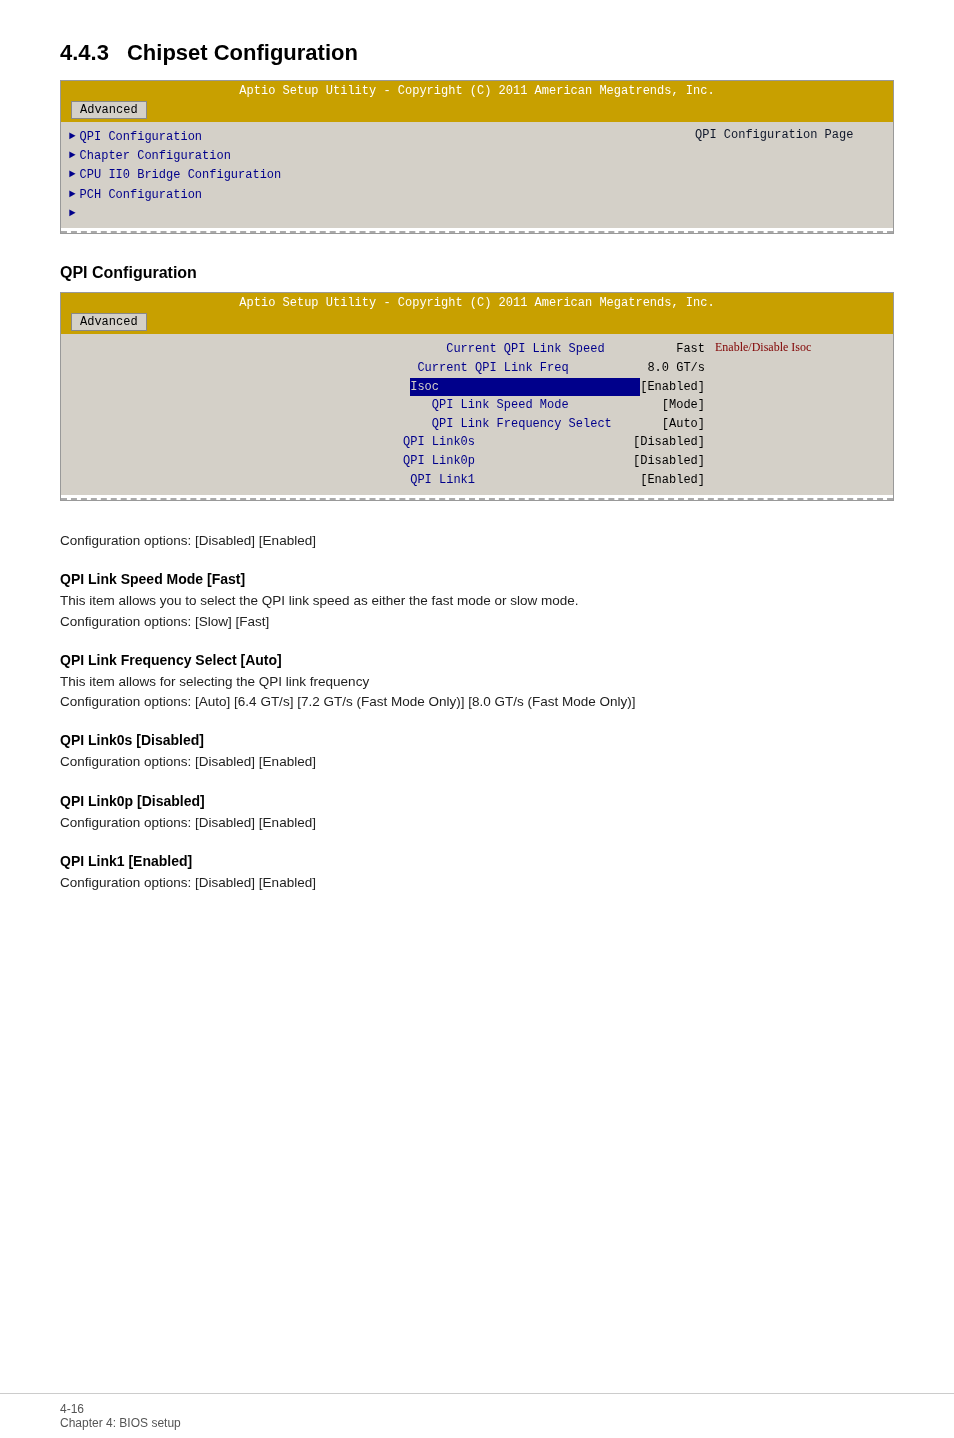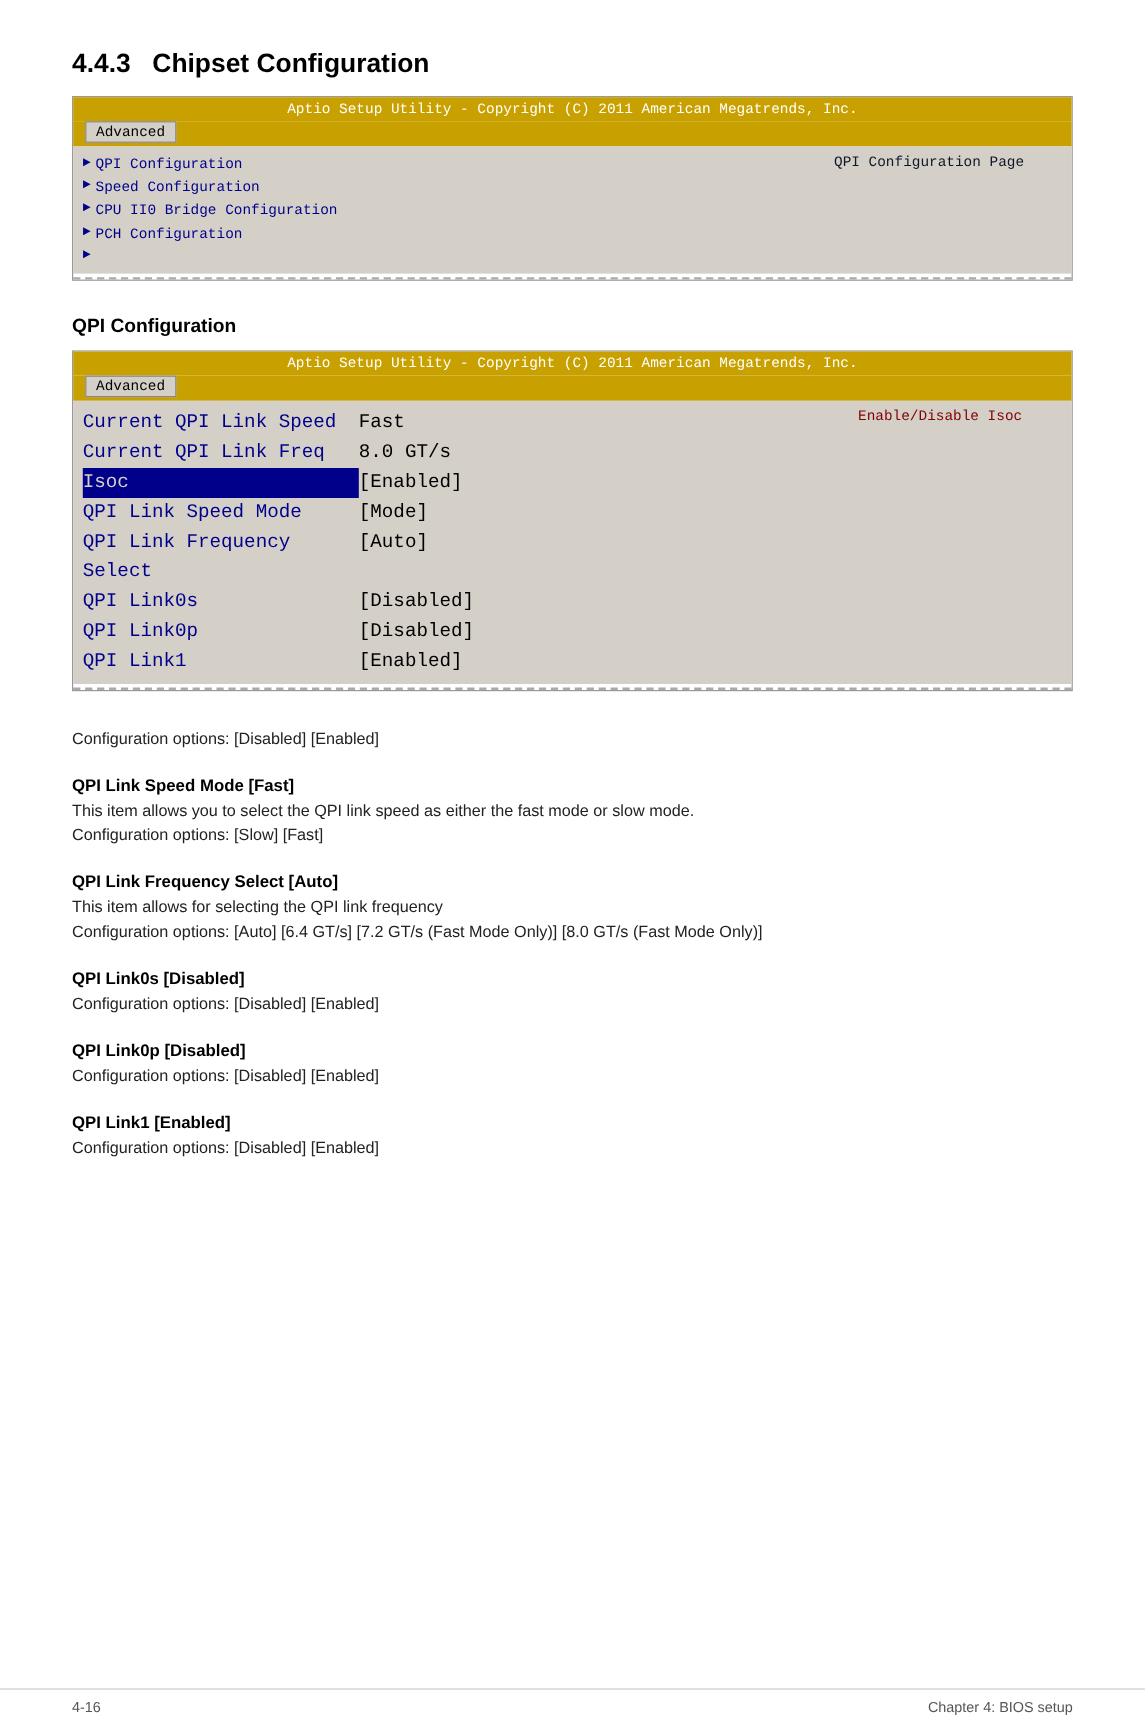--- a/index.html
+++ b/index.html
@@ -99,30 +99,31 @@
       min-height: 130px;
     }
 
     .bios-qpi-left {
       flex: 1;
     }
 
     .bios-qpi-right {
       width: 180px;
       color: #800000;
-      font-family: Liberation Mono, monospace;
+      font-family: Liberation Serif, serif;
       font-size: 12px;
       padding-left: 10px;
     }
 
     .bios-qpi-row {
       display: flex;
       font-family: 'Courier New', Courier, monospace;
-      font-size: 16px;
+      font-size: 12px;
       line-height: 1.55;
+      justify-content: flex-end;
     }
 
     .bios-qpi-label {
       width: 230px;
       color: #00008b;
     }
 
     .bios-qpi-label.highlighted {
       background: #00008b;
       color: #d4d0c8;
@@ -162,20 +163,21 @@
       bottom: 0;
       left: 0;
       width: 954px;
       border-top: 1px solid #ccc;
       padding: 8px 60px;
       display: flex;
       justify-content: space-between;
       font-size: 12px;
       color: #555;
       background: #fff;
+      flex-direction: column;
     }
 
     .dashed-line {
       border-top: 2px dashed #aaa;
       margin: 3px 0 0 0;
       height: 0;
     }
   </style>
 </head>
 <body>
@@ -190,21 +192,21 @@
     <div class="bios-tab">Advanced</div>
   </div>
   <div class="bios-content">
     <div class="bios-left">
       <div class="bios-item">
         <span class="bios-arrow">►</span>
         <span>QPI Configuration</span>
       </div>
       <div class="bios-item">
         <span class="bios-arrow">►</span>
-        <span>Speed Configuration</span>
+        <span>Chapter Configuration</span>
       </div>
       <div class="bios-item">
         <span class="bios-arrow">►</span>
         <span>CPU II0 Bridge Configuration</span>
       </div>
       <div class="bios-item">
         <span class="bios-arrow">►</span>
         <span>PCH Configuration</span>
       </div>
       <div class="bios-item">

